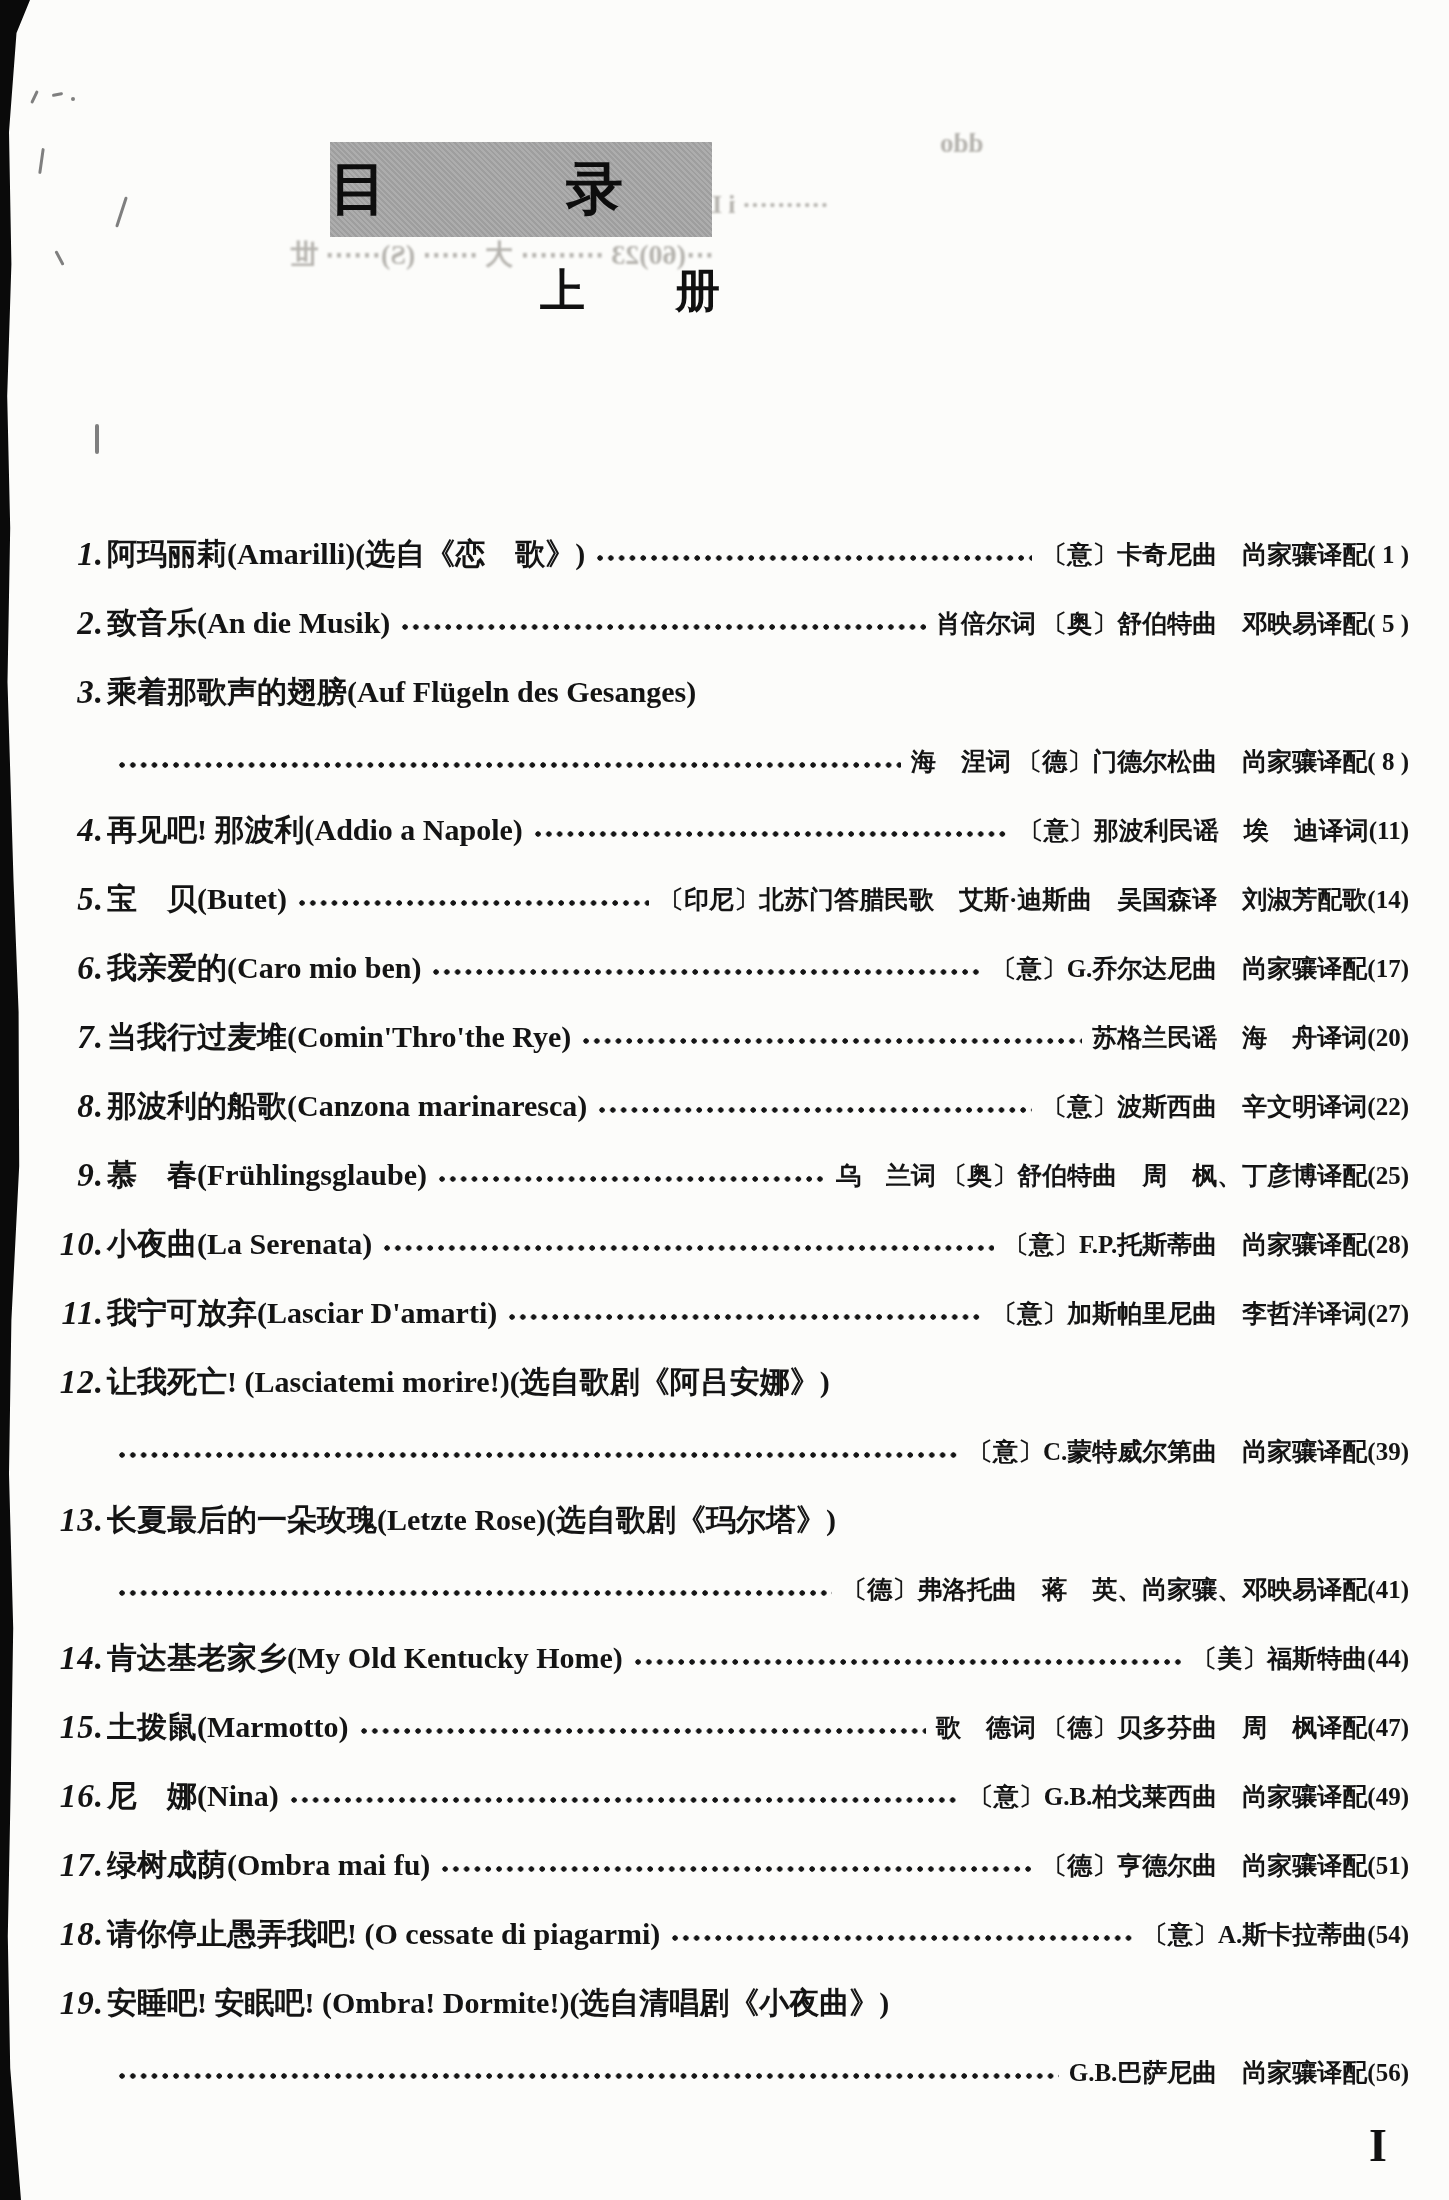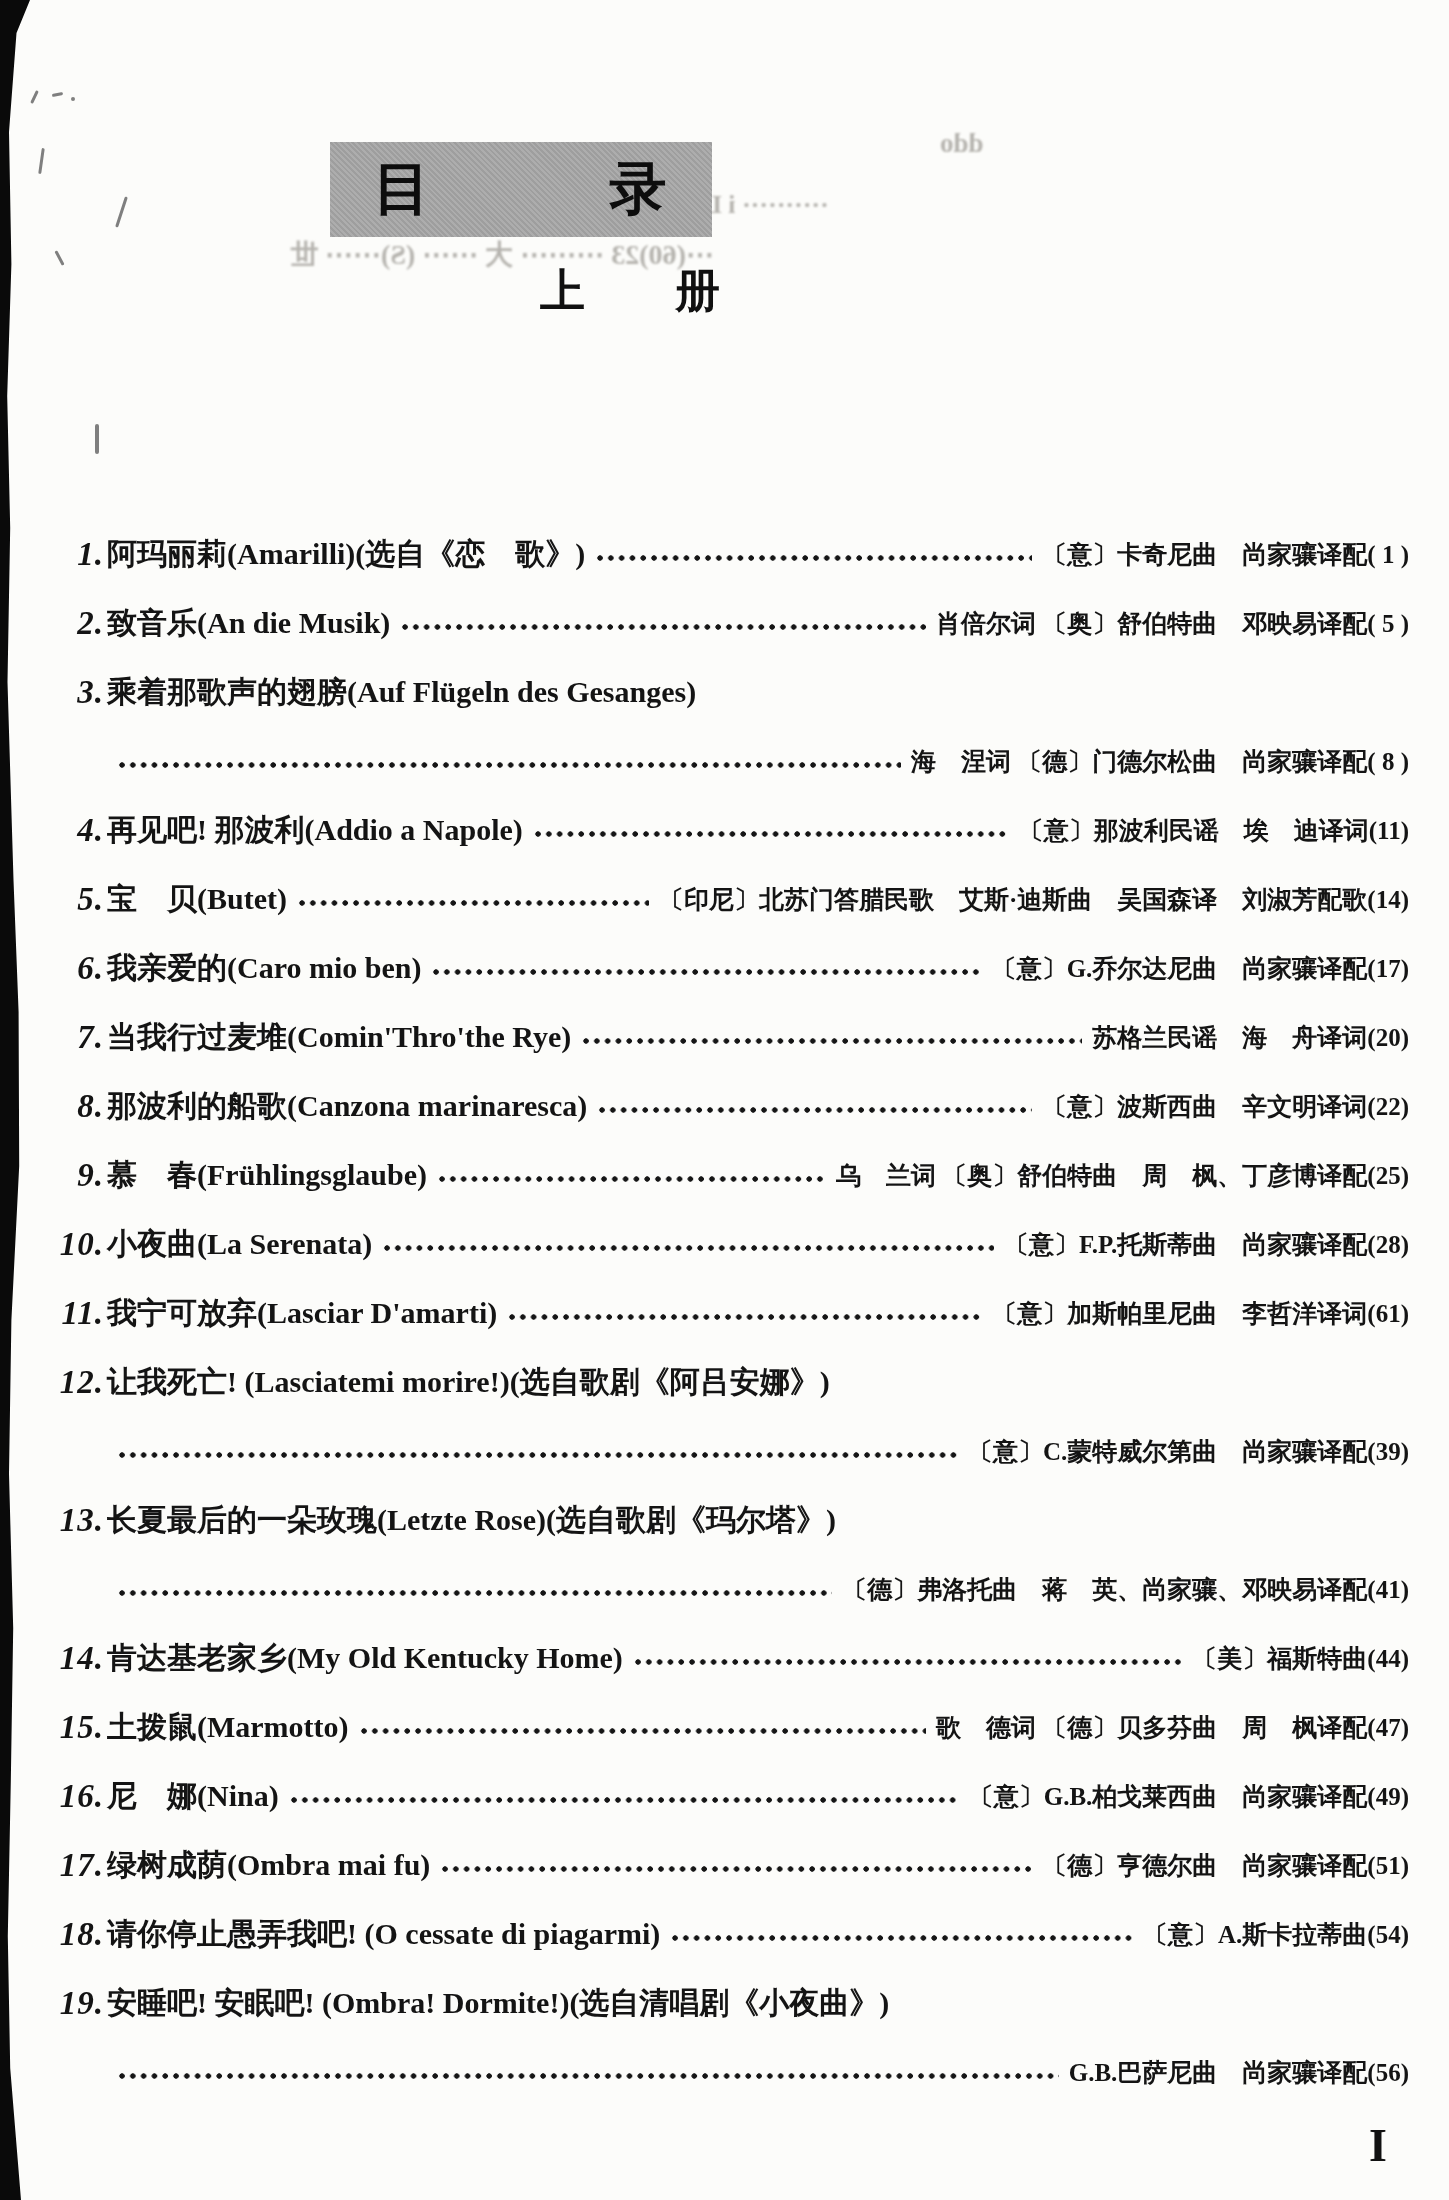--- a/index.html
+++ b/index.html
@@ -21,21 +21,21 @@
   }
   .smudge{position:absolute;background:#4a4a4a;opacity:.7;border-radius:2px;}
   .ghost{
     position:absolute;color:#b5b3ae;transform:scaleX(-1);
     filter:blur(1.1px);font-weight:700;white-space:nowrap;
   }
   .title-box{
     position:absolute;left:330px;top:142px;width:382px;height:95px;
     background:#a6a6a6;
     background-image:repeating-linear-gradient(45deg,rgba(255,255,255,.08) 0 2px,rgba(0,0,0,.05) 2px 4px);
-    display:flex;align-items:center;justify-content:center;
+    display:flex;align-items:center;
     font-size:57px;font-weight:700;color:#0d0d0d;letter-spacing:2px;
   }
   .volume-title{
     position:absolute;left:420px;top:260px;width:420px;height:62px;
     display:flex;align-items:center;justify-content:center;
     font-size:45px;font-weight:700;color:#101010;
   }
   .toc{position:absolute;left:46px;top:520px;right:40px;}
   .row{height:69px;display:flex;align-items:center;}
   .row .num{
@@ -142,21 +142,21 @@
       <div class="row">
         <span class="num">10.</span>
         <span class="title">小夜曲(La Serenata)</span>
         <span class="leader"></span>
         <span class="attr">〔意〕F.P.托斯蒂曲　尚家骧译配(28)</span>
       </div>
       <div class="row">
         <span class="num">11.</span>
         <span class="title">我宁可放弃(Lasciar D'amarti)</span>
         <span class="leader"></span>
-        <span class="attr">〔意〕加斯帕里尼曲　李哲洋译词(61)</span>
+        <span class="attr">〔意〕加斯帕里尼曲　李哲洋译词(27)</span>
       </div>
       <div class="row">
         <span class="num">12.</span>
         <span class="title">让我死亡! (Lasciatemi morire!)(选自歌剧《阿吕安娜》)</span>
       </div>
       <div class="row cont">
         <span class="num"></span>
         <span class="title"></span>
         <span class="leader"></span>
         <span class="attr">〔意〕C.蒙特威尔第曲　尚家骧译配(39)</span>

